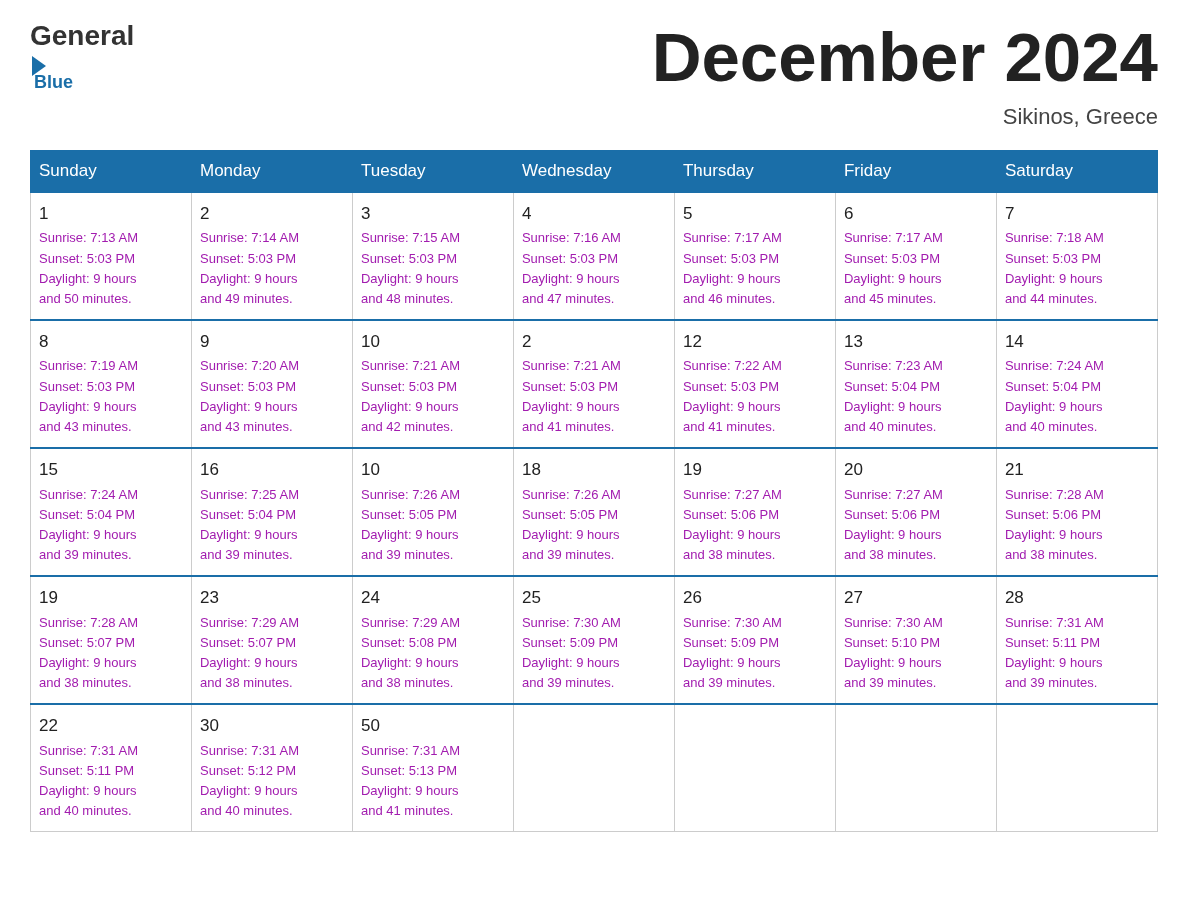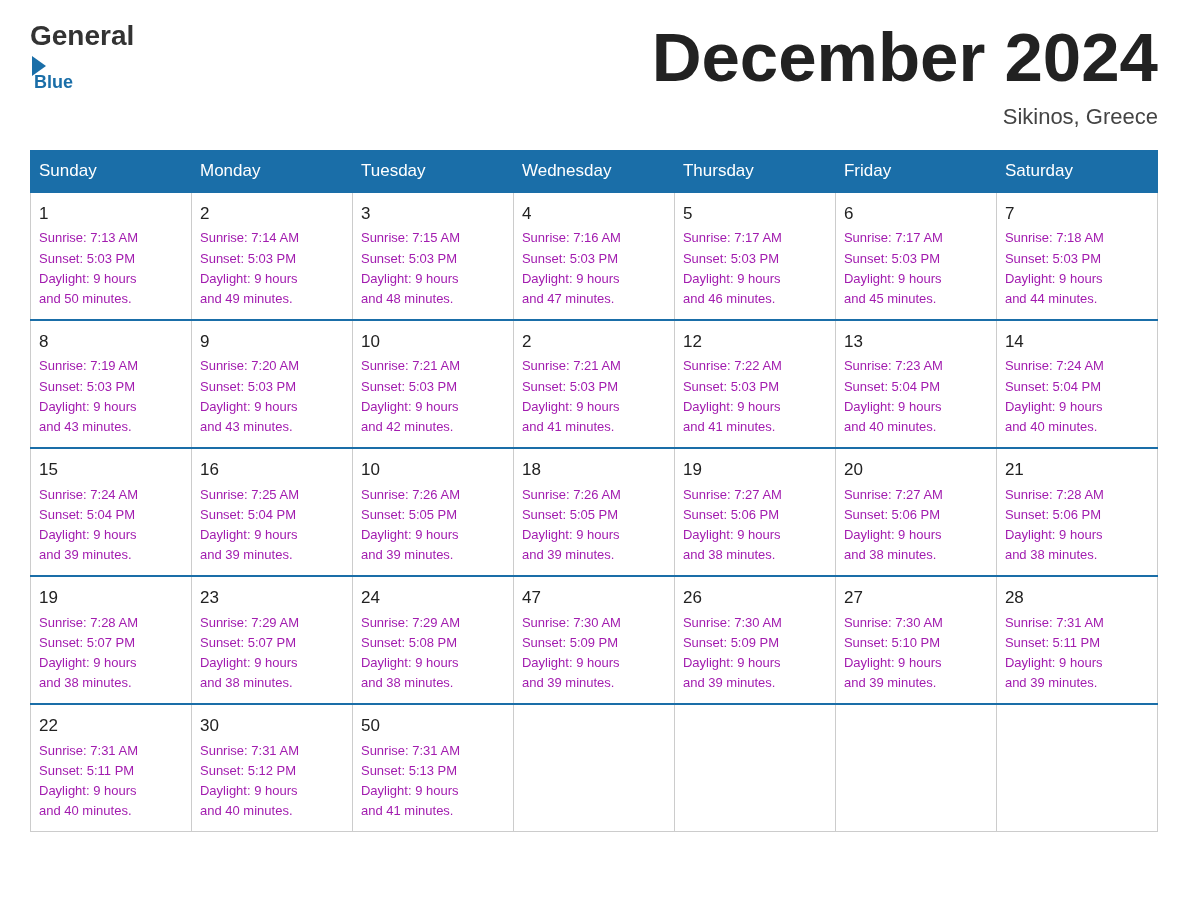--- a/index.html
+++ b/index.html
@@ -231,21 +231,21 @@
         </td>
         <td>
           <span class="day-num">23</span>
           <div class="day-info">Sunrise: 7:29 AM<br>Sunset: 5:07 PM<br>Daylight: 9 hours<br>and 38 minutes.</div>
         </td>
         <td>
           <span class="day-num">24</span>
           <div class="day-info">Sunrise: 7:29 AM<br>Sunset: 5:08 PM<br>Daylight: 9 hours<br>and 38 minutes.</div>
         </td>
         <td>
-          <span class="day-num">47</span>
+          <span class="day-num">25</span>
           <div class="day-info">Sunrise: 7:30 AM<br>Sunset: 5:09 PM<br>Daylight: 9 hours<br>and 39 minutes.</div>
         </td>
         <td>
           <span class="day-num">26</span>
           <div class="day-info">Sunrise: 7:30 AM<br>Sunset: 5:09 PM<br>Daylight: 9 hours<br>and 39 minutes.</div>
         </td>
         <td>
           <span class="day-num">27</span>
           <div class="day-info">Sunrise: 7:30 AM<br>Sunset: 5:10 PM<br>Daylight: 9 hours<br>and 39 minutes.</div>
         </td>

